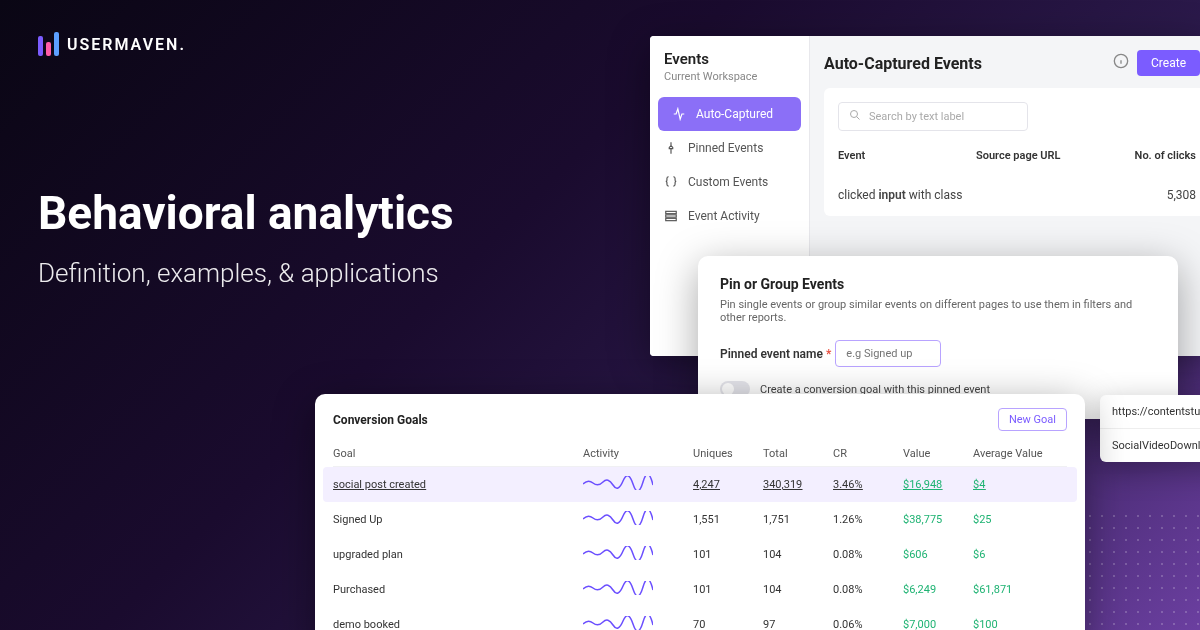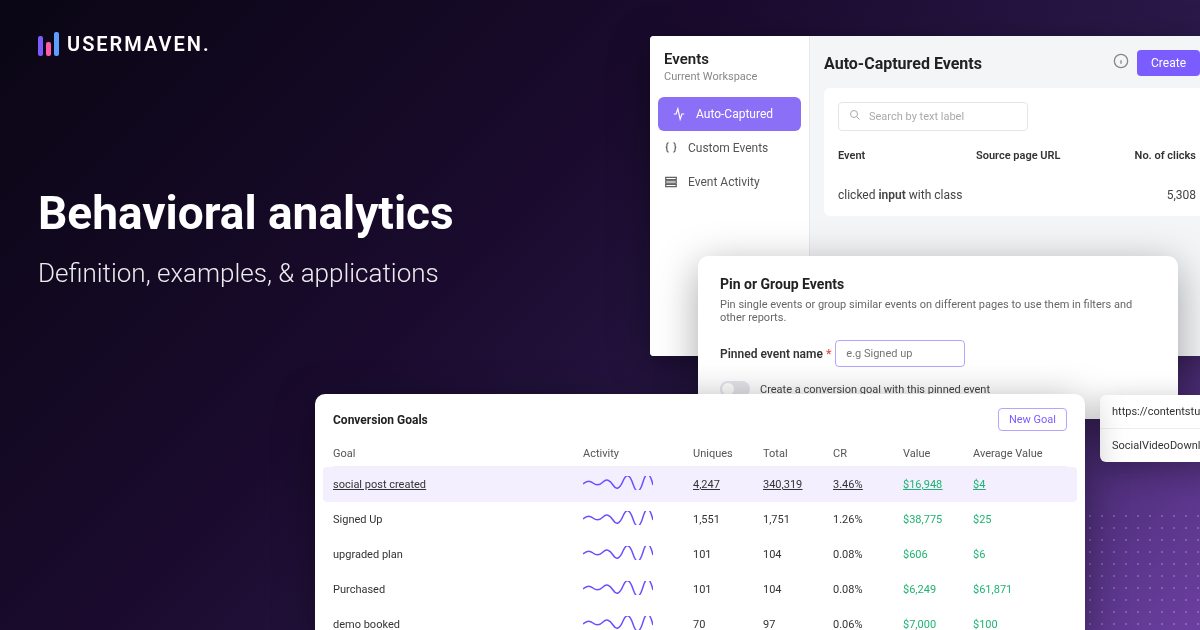--- a/index.html
+++ b/index.html
@@ -4,21 +4,21 @@
 <style>
 * { margin: 0; padding: 0; box-sizing: border-box; font-family: -apple-system, BlinkMacSystemFont, "Segoe UI", Roboto, sans-serif; }
 body { width: 1200px; height: 630px; overflow: hidden; background: linear-gradient(135deg, #0a0614 0%, #1a0b2e 40%, #2d1b4e 70%, #6b3fa0 100%); position: relative; }
 
 .logo-area { position: absolute; top: 32px; left: 38px; display: flex; align-items: center; gap: 8px; }
 .logo-bars { display: flex; align-items: flex-end; gap: 3px; }
 .logo-bar { width: 5px; border-radius: 2px; }
 .logo-bar.b1 { height: 20px; background: #7b5cff; }
 .logo-bar.b2 { height: 14px; background: #ff5ca8; }
 .logo-bar.b3 { height: 24px; background: #5c9fff; }
-.logo-text { color: #fff; font-weight: 600; letter-spacing: 2px; font-size: 20px; }
+.logo-text { color: #fff; font-weight: 600; letter-spacing: 2px; font-size: 16px; }
 
 .hero { position: absolute; top: 186px; left: 38px; color: #fff; }
 .hero-title { font-size: 46px; font-weight: 700; margin-bottom: 18px; }
 .hero-sub { font-size: 26px; font-weight: 300; opacity: 0.92; }
 
 
 .events-panel { position: absolute; top: 36px; left: 650px; width: 560px; height: 320px; background: #f4f5f7; border-radius: 4px; box-shadow: 0 10px 40px rgba(0,0,0,0.4); overflow: hidden; display: flex; }
 .events-side { width: 160px; background: #fff; border-right: 1px solid #e8e8ec; padding: 14px 0; }
 .events-side-title { font-size: 15px; font-weight: 600; padding: 0 14px 2px; color: #222; }
 .events-side-sub { font-size: 11px; color: #888; padding: 0 14px 14px; }
@@ -44,21 +44,21 @@
 .event-text .kw { font-weight: 600; }
 .event-clicks { width: 80px; text-align: right; margin-left: auto; }
 
 
 .pin-panel { position: absolute; top: 256px; left: 698px; width: 480px; background: #fff; border-radius: 10px; box-shadow: 0 10px 40px rgba(0,0,0,0.35); padding: 20px 22px 22px; }
 .pin-title { font-size: 14px; font-weight: 700; color: #222; margin-bottom: 6px; }
 .pin-desc { font-size: 11px; color: #666; margin-bottom: 16px; }
 .pin-field-row { display: flex; align-items: center; gap: 4px; margin-bottom: 14px; }
 .pin-label { font-size: 12px; font-weight: 600; color: #333; }
 .pin-label .req { color: #e74c3c; }
-.pin-input { border: 1px solid #b8a3ff; border-radius: 4px; padding: 6px 10px; font-size: 11px; width: 130px; color: #999; }
+.pin-input { border: 1px solid #b8a3ff; border-radius: 4px; padding: 6px 10px; font-size: 11px; width: 106px; color: #999; }
 .toggle-row { display: flex; align-items: center; gap: 10px; font-size: 11px; color: #444; }
 .toggle { width: 30px; height: 16px; background: #e4e4ea; border-radius: 10px; position: relative; }
 .toggle::after { content: ''; position: absolute; left: 2px; top: 2px; width: 12px; height: 12px; background: #fff; border-radius: 50%; }
 
 
 .url-list { position: absolute; top: 395px; left: 1100px; width: 200px; background: #fff; border-radius: 6px 0 0 6px; box-shadow: 0 8px 30px rgba(0,0,0,0.3); font-size: 11px; }
 .url-item { padding: 10px 12px; border-bottom: 1px solid #eee; color: #333; }
 .url-item:last-child { border-bottom: none; }
 
 
@@ -110,20 +110,28 @@
       <span class="side-icon">
         <svg width="14" height="14" viewBox="0 0 24 24" fill="none" stroke="currentColor" stroke-width="2">
             <path d="M3 12h4l3-9 4 18 3-9h4"></path>
           </svg>
       </span>
       <span>Auto-Captured</span>
     </div>
     <div class="side-item">
       <span class="side-icon">
         <svg width="14" height="14" viewBox="0 0 24 24" fill="none" stroke="currentColor" stroke-width="2">
+            <path d="M12 2v6l3 3v2H9v-2l3-3V2M12 13v9"></path>
+          </svg>
+      </span>
+      <span>Pinned Events</span>
+    </div>
+    <div class="side-item">
+      <span class="side-icon">
+        <svg width="14" height="14" viewBox="0 0 24 24" fill="none" stroke="currentColor" stroke-width="2">
             <path d="M8 3c-2 0-3 1-3 3v3c0 1-1 2-2 2 1 0 2 1 2 2v3c0 2 1 3 3 3M16 3c2 0 3 1 3 3v3c0 1 1 2 2 2-1 0-2 1-2 2v3c0 2-1 3-3 3"></path>
           </svg>
       </span>
       <span>Custom Events</span>
     </div>
     <div class="side-item">
       <span class="side-icon">
         <svg width="14" height="14" viewBox="0 0 24 24" fill="none" stroke="currentColor" stroke-width="2">
             <rect x="3" y="4" width="18" height="4"></rect>
             <rect x="3" y="10" width="18" height="4"></rect>

